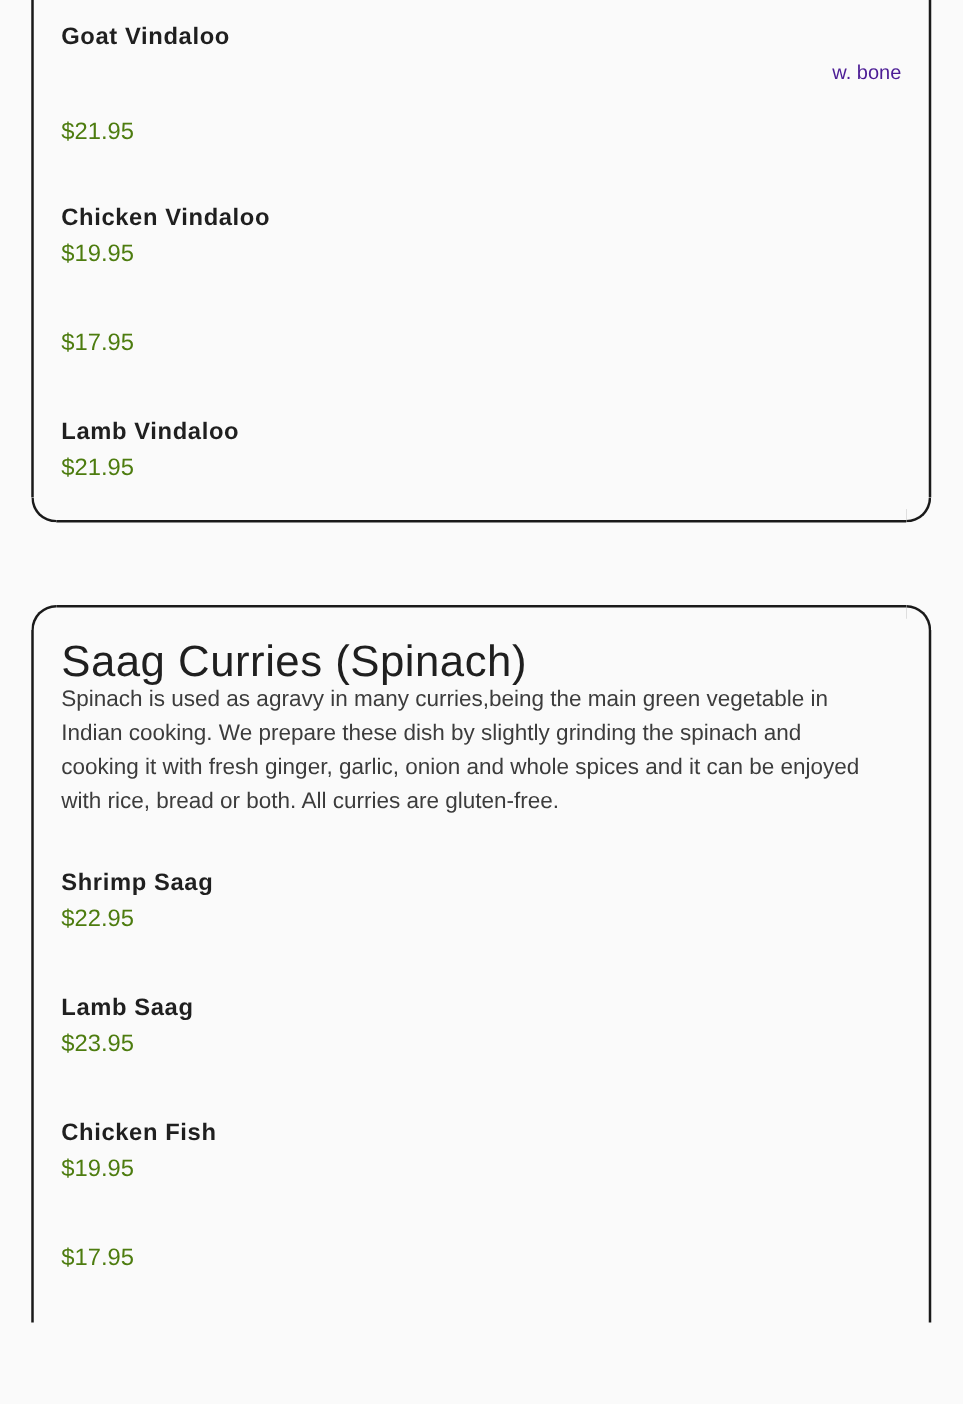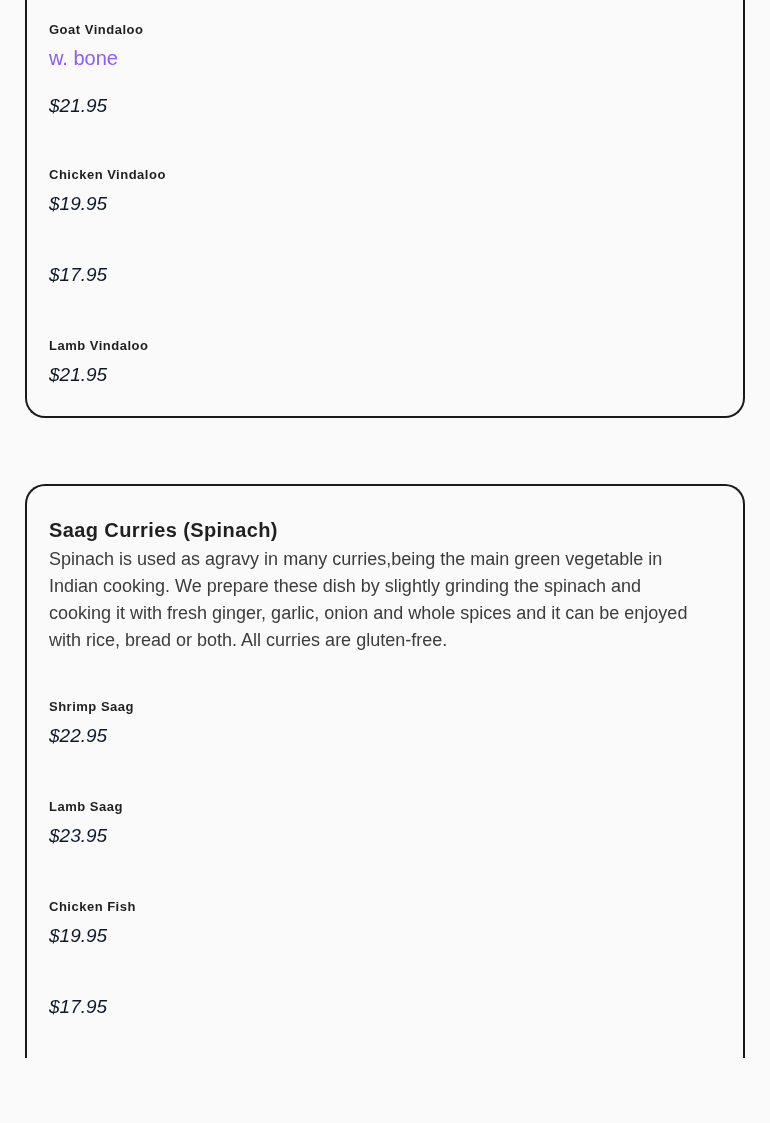--- a/index.html
+++ b/index.html
@@ -37,59 +37,59 @@
   .edge-l { left: 0;   top: 20px; bottom: 20px; width: 2px; }
   .edge-r { right: 0;  top: 20px; bottom: 20px; width: 2px; }
   .corner { width: 20px; height: 20px; box-sizing: border-box; }
   .c-tl { top: 0;    left: 0;  border-top: 2px solid #1a1a1a;    border-left: 2px solid #1a1a1a;  border-top-left-radius: 100%; }
   .c-tr { top: 0;    right: 0; border-top: 2px solid #1a1a1a;    border-right: 2px solid #1a1a1a; border-top-right-radius: 100%; }
   .c-bl { bottom: 0; left: 0;  border-bottom: 2px solid #1a1a1a; border-left: 2px solid #1a1a1a;  border-bottom-left-radius: 100%; }
   .c-br { bottom: 0; right: 0; border-bottom: 2px solid #1a1a1a; border-right: 2px solid #1a1a1a; border-bottom-right-radius: 100%; }
 
   
   .section-title {
-    font-size: 20px;
+    font-size: 35px;
     line-height: 32px;
-    font-weight: 700;
+    font-weight: 400;
     letter-spacing: 0.4px;
     color: #1f1f1f;
   }
   .section-desc {
     margin-top: 0;
     max-width: 655px;
     font-size: 18px;
     line-height: 27px;
     color: #3c3c3c;
   }
 
   
   .items { margin-top: 0; }
   .card--second .items { margin-top: 41px; }
   .item { margin-bottom: 48px; }
   .item--with-desc { margin-bottom: 46px; }
   .item:last-child { margin-bottom: 0; }
   .item-name {
-    font-size: 13px;
+    font-size: 19px;
     line-height: 23px;
     font-weight: 700;
     letter-spacing: 0.5px;
     color: #1f1f1f;
   }
   .item-desc {
     margin-top: 8px;
-    font-size: 20px;
+    font-size: 16px;
     line-height: 19px;
-    color: #8b5cf6;
+    color: #4c1d95;
+    text-align: right;
   }
   .item-price {
     margin-top: 6px;
     font-size: 19px;
     line-height: 23px;
-    color: #0f172a;
-    font-style: italic;
+    color: #4d7c0f;
   }
   .item--with-desc .item-price { margin-top: 26px; }
 </style>
 </head>
 <body>
 
 <main>
 
   <section class="card card--first">
     <div class="frame">

